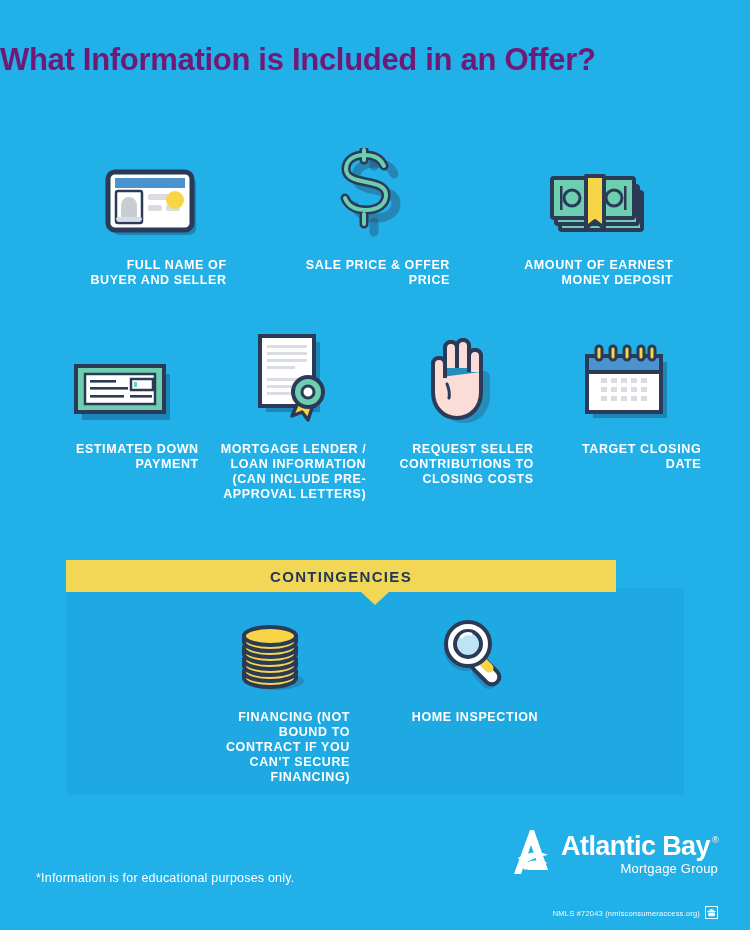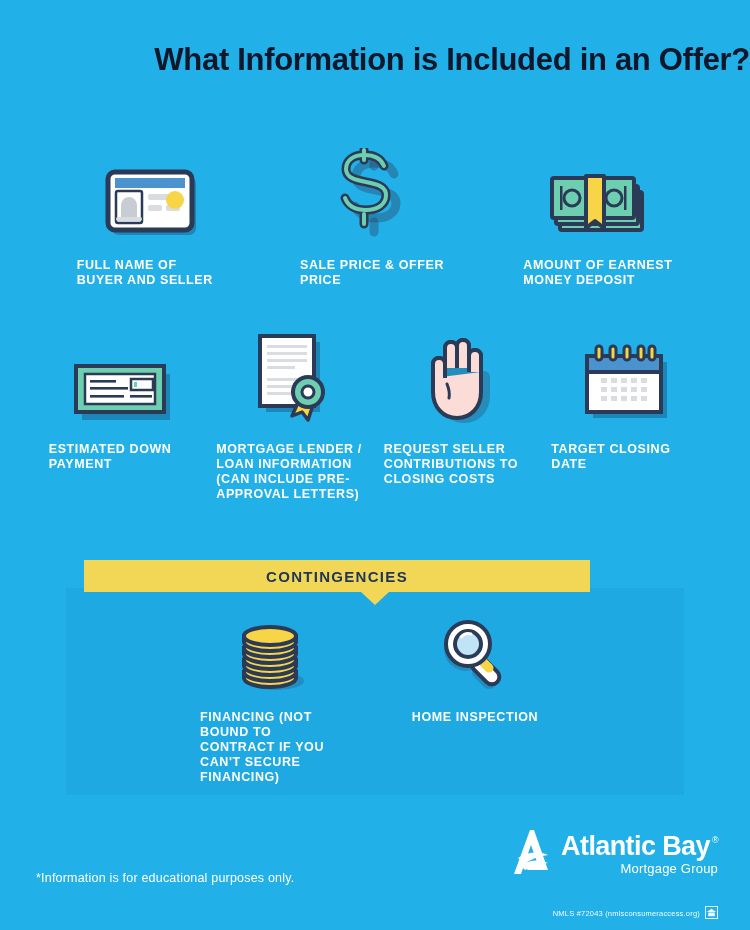--- a/index.html
+++ b/index.html
@@ -7,45 +7,45 @@
     width:750px;height:930px;
     background:#22b0e8;
     font-family:"Liberation Sans",sans-serif;
     overflow:hidden;position:relative;
   }
   .page{position:relative;width:750px;height:930px;}
 
   
   .title{
     position:absolute;top:42px;left:0;width:750px;
-    text-align:right;color:#0f172a;
+    text-align:left;color:#701a75;
     font-size:31px;font-weight:bold;letter-spacing:-0.3px;
     font-family:"Liberation Sans",sans-serif;
   }
 
   
   .row{position:absolute;left:40px;width:670px;display:flex;}
   .cell{flex:1;display:flex;flex-direction:column;align-items:center;}
   .icon-box{height:100px;display:flex;align-items:flex-end;justify-content:center;}
   .caption{
-    margin-top:18px;color:#ffffff;text-align:left;
+    margin-top:18px;color:#ffffff;text-align:right;
     font-size:12.5px;font-weight:bold;line-height:15px;
     letter-spacing:0.6px;text-transform:uppercase;
     max-width:150px;
   }
   #row1{top:140px;}
   #row2{top:324px;}
 
   
   .panel{
     position:absolute;left:66px;top:588px;width:618px;height:207px;
     background:#1ea9e3;
   }
   .banner{
-    position:absolute;left:84px;top:560px;width:506px;height:32px;
+    position:absolute;left:66px;top:560px;width:550px;height:32px;
     background:#f2d756;display:flex;align-items:center;justify-content:center;
   }
   .banner-label{
     color:#20365a;font-size:15px;font-weight:bold;letter-spacing:1.3px;
   }
   .banner-notch{
     position:absolute;left:361px;top:592px;width:0;height:0;
     border-left:14px solid transparent;border-right:14px solid transparent;
     border-top:13px solid #f2d756;
   }

